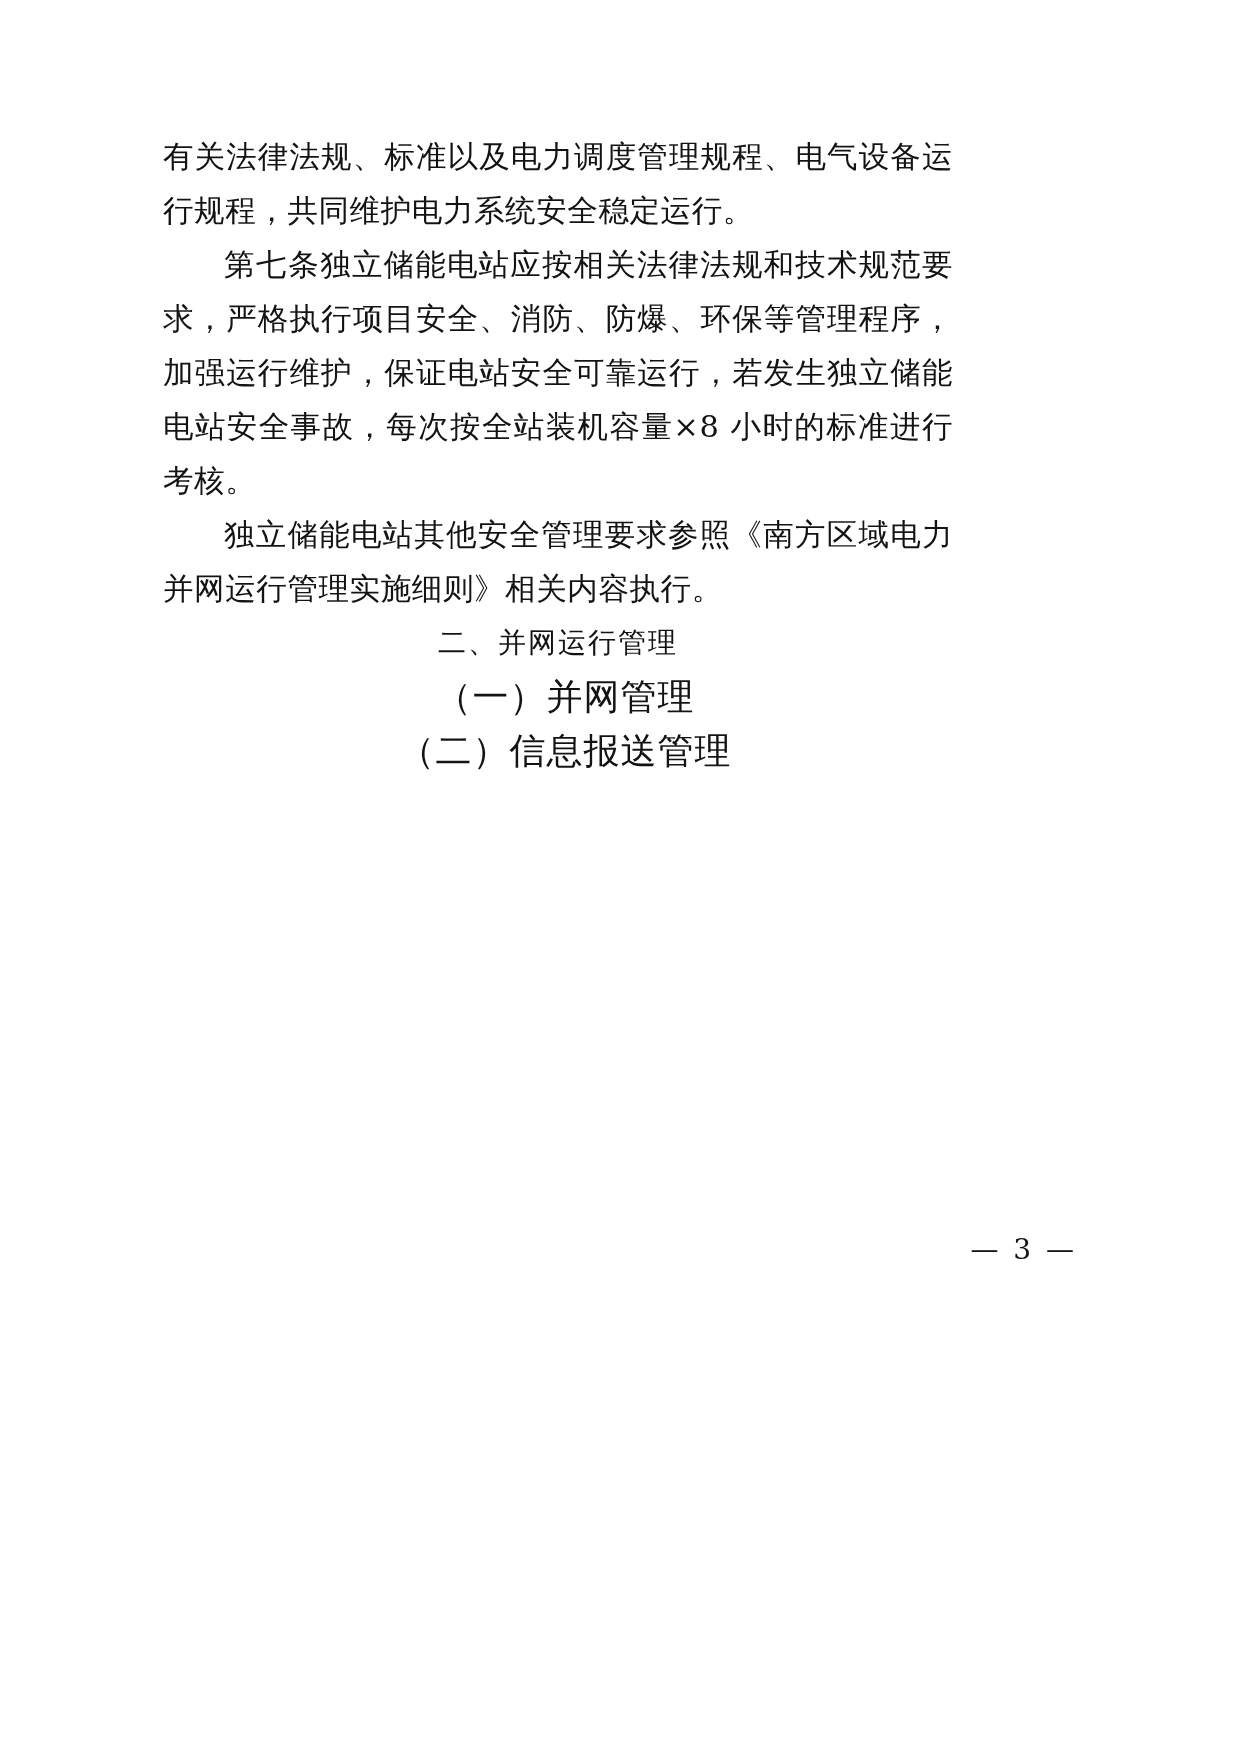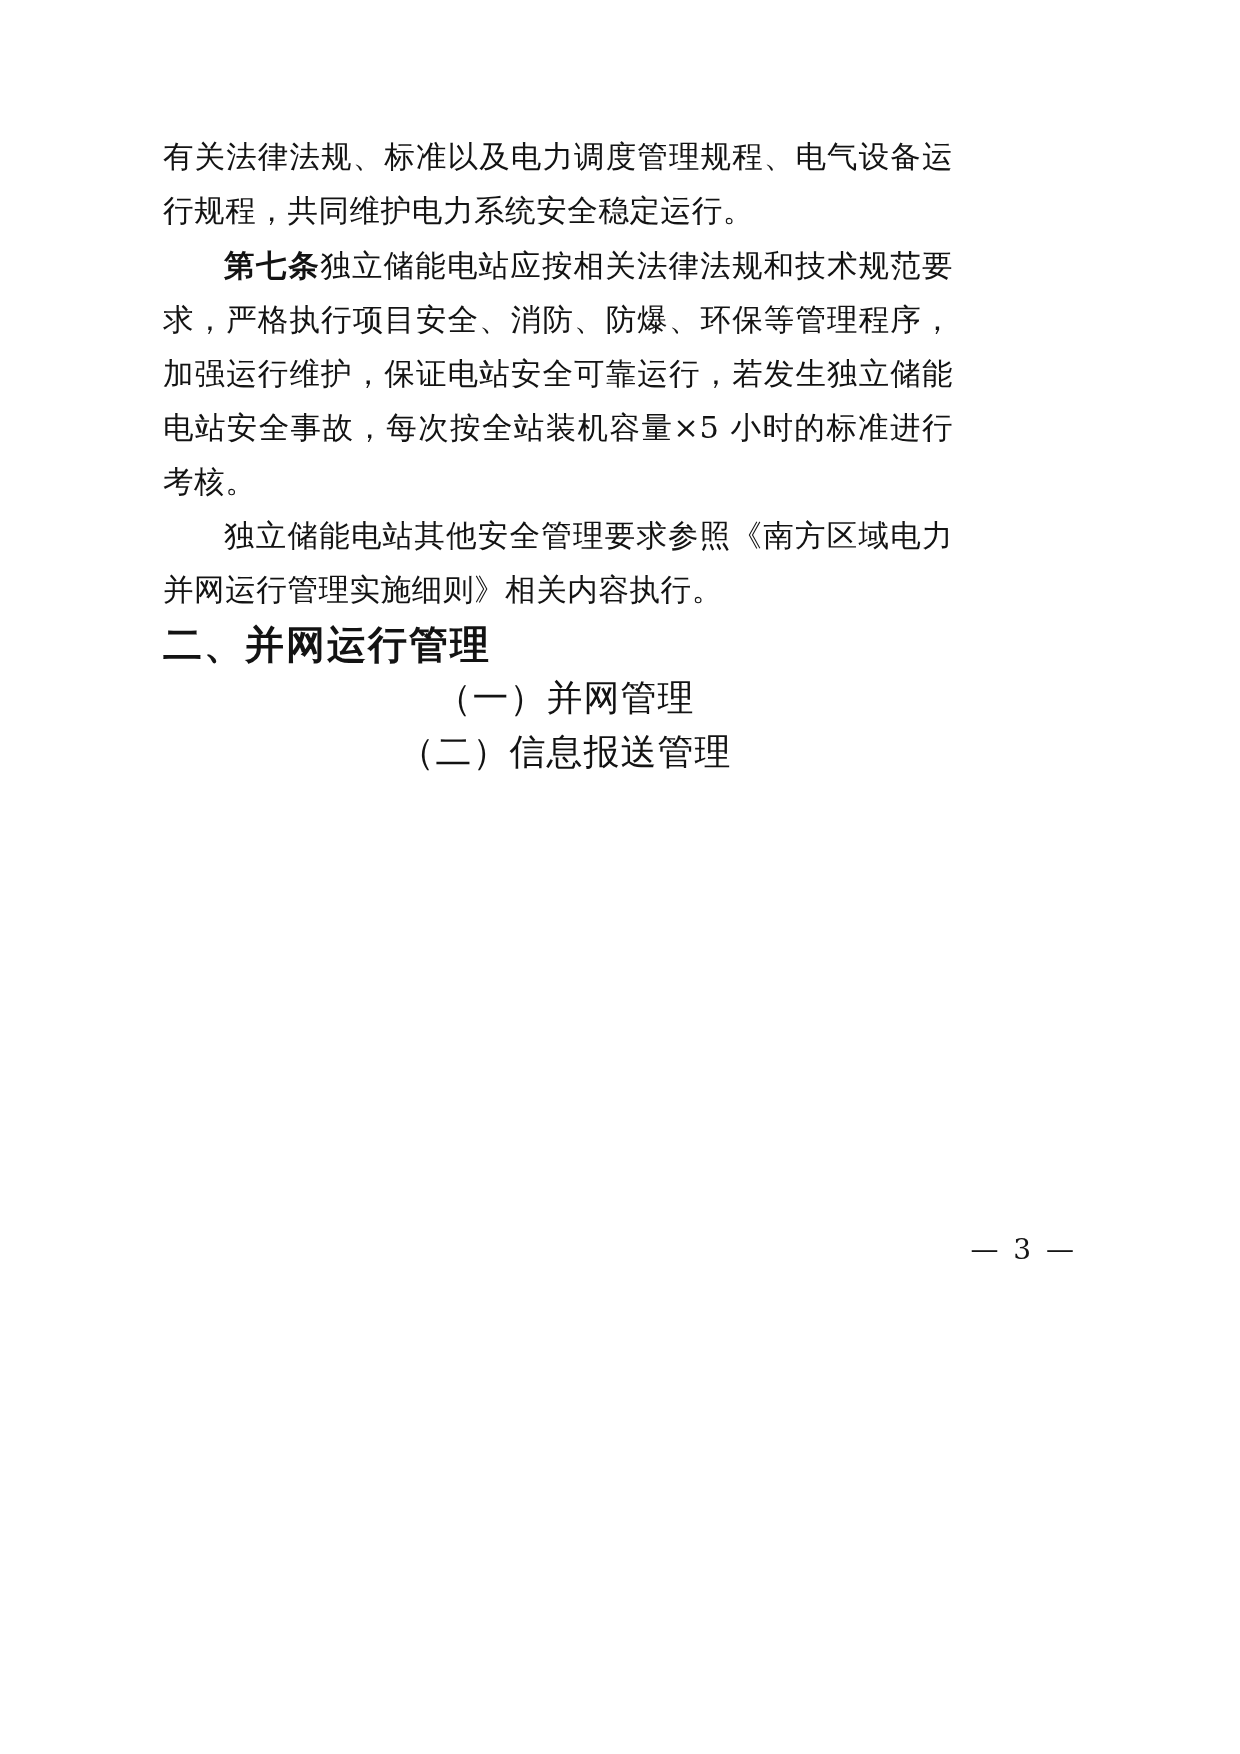--- a/index.html
+++ b/index.html
@@ -29,27 +29,28 @@
     letter-spacing: 0.6px;
     text-align: justify;
     text-justify: inter-character;
     margin: 0;
     font-weight: 400;
   }
   .indent {
     text-indent: 61px;
   }
   .article-label {
-    font-weight: 700;
+    font-weight: 400;
     letter-spacing: 1px;
   }
   .heading-1 {
-    font-size: 39px;
+    font-size: 28px;
     line-height: 54px;
-    font-weight: 700;
+    font-weight: 400;
+    text-align: center;
     letter-spacing: 2px;
     margin: 0;
   }
   .heading-2 {
     font-size: 36px;
     line-height: 54px;
     font-weight: 400;
     text-align: center;
     letter-spacing: 1px;
     margin: 0;
@@ -70,21 +71,21 @@
 </head>
 <body>
 
 <div class="page">
 
   <div class="content">
 
     <p class="para">有关法律法规、标准以及电力调度管理规程、电气设备运行规程，共同维护电力系统安全稳定运行。</p>
 
     <p class="para indent">
-      <span class="article-label">第七条</span><span>独立储能电站应按相关法律法规和技术规范要求，严格执行项目安全、消防、防爆、环保等管理程序，加强运行维护，保证电站安全可靠运行，若发生独立储能电站安全事故，每次按全站装机容量×5 小时的标准进行考核。</span>
+      <span class="article-label">第七条</span><span>独立储能电站应按相关法律法规和技术规范要求，严格执行项目安全、消防、防爆、环保等管理程序，加强运行维护，保证电站安全可靠运行，若发生独立储能电站安全事故，每次按全站装机容量×8 小时的标准进行考核。</span>
     </p>
 
     <p class="para indent">独立储能电站其他安全管理要求参照《南方区域电力并网运行管理实施细则》相关内容执行。</p>
 
     <h2 class="heading-1">二、并网运行管理</h2>
 
     <h3 class="heading-2">（一）并网管理</h3>
 
 
     <h3 class="heading-2">（二）信息报送管理</h3>

